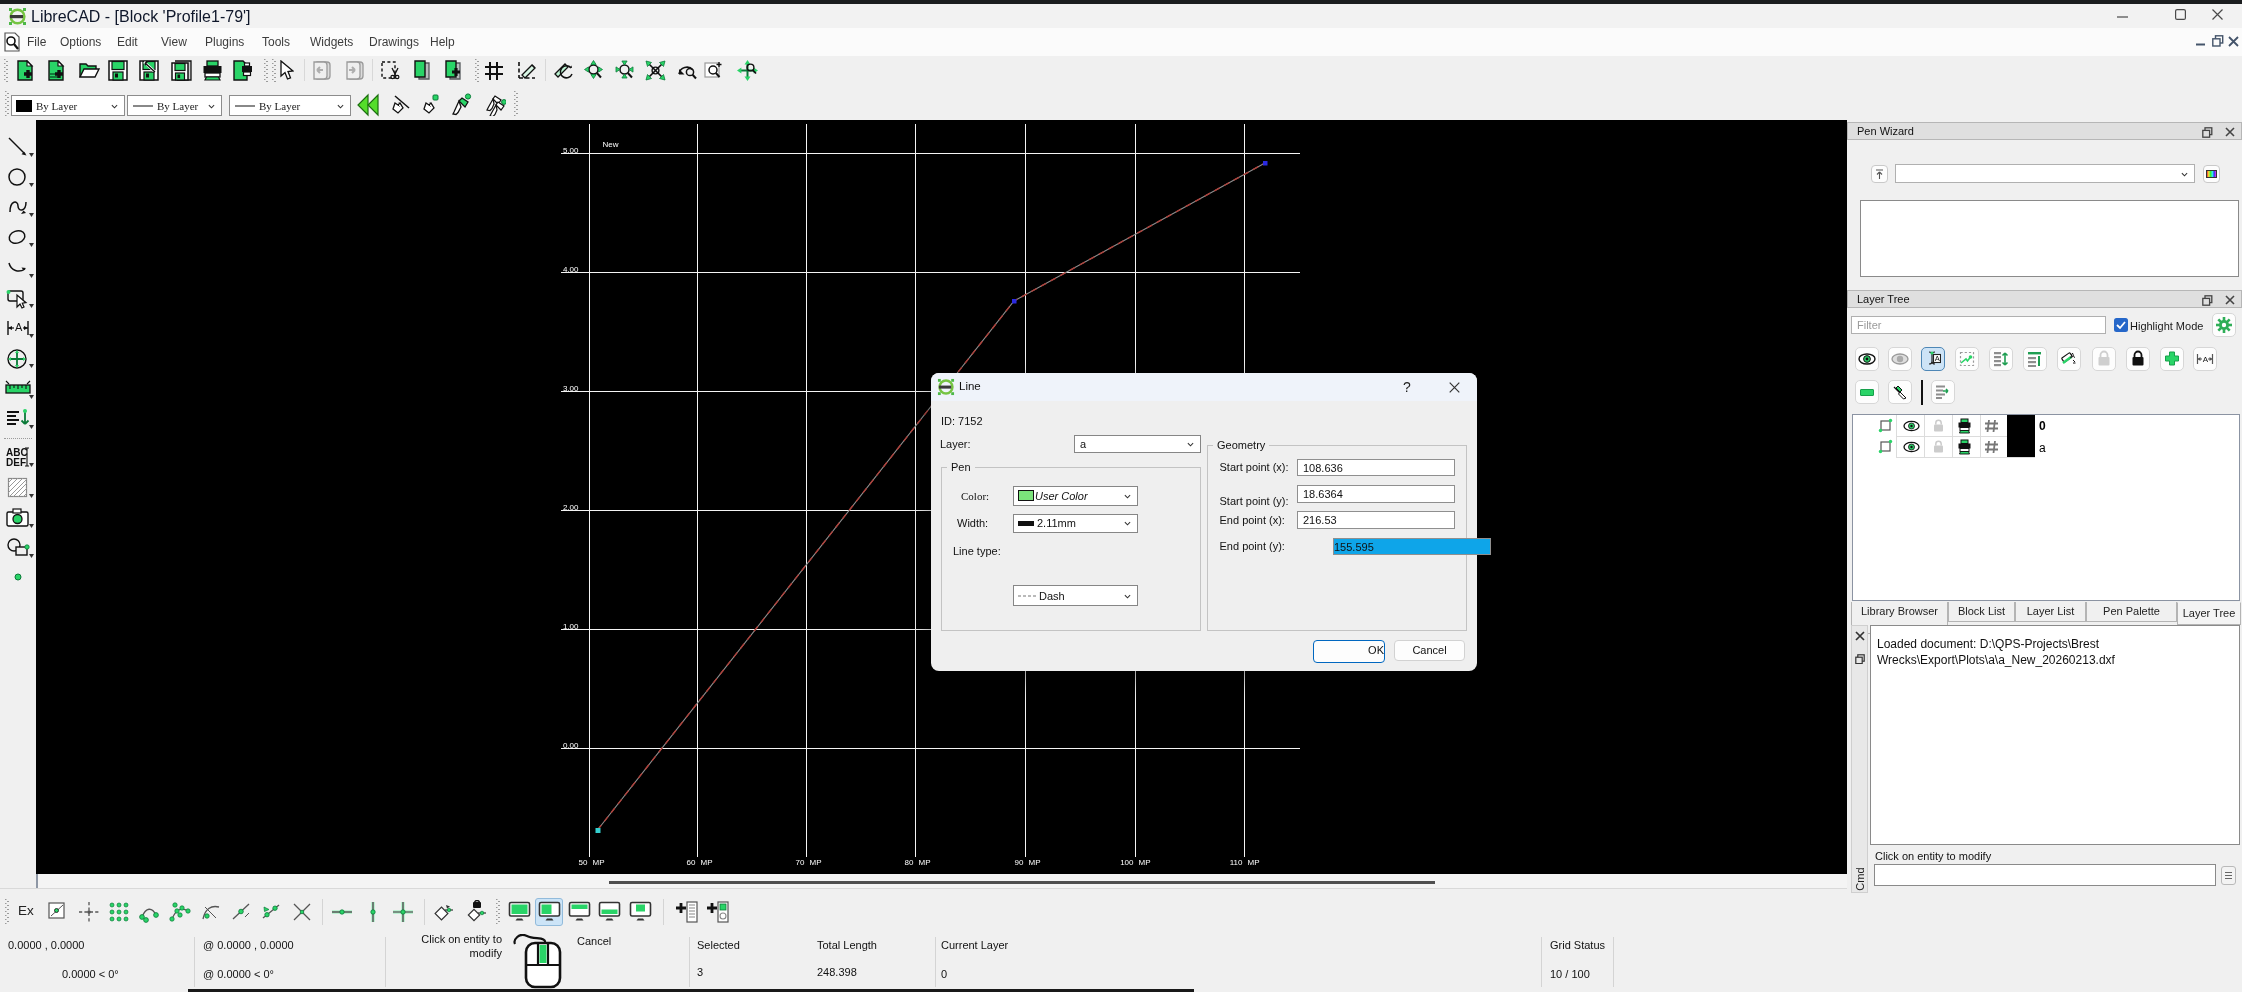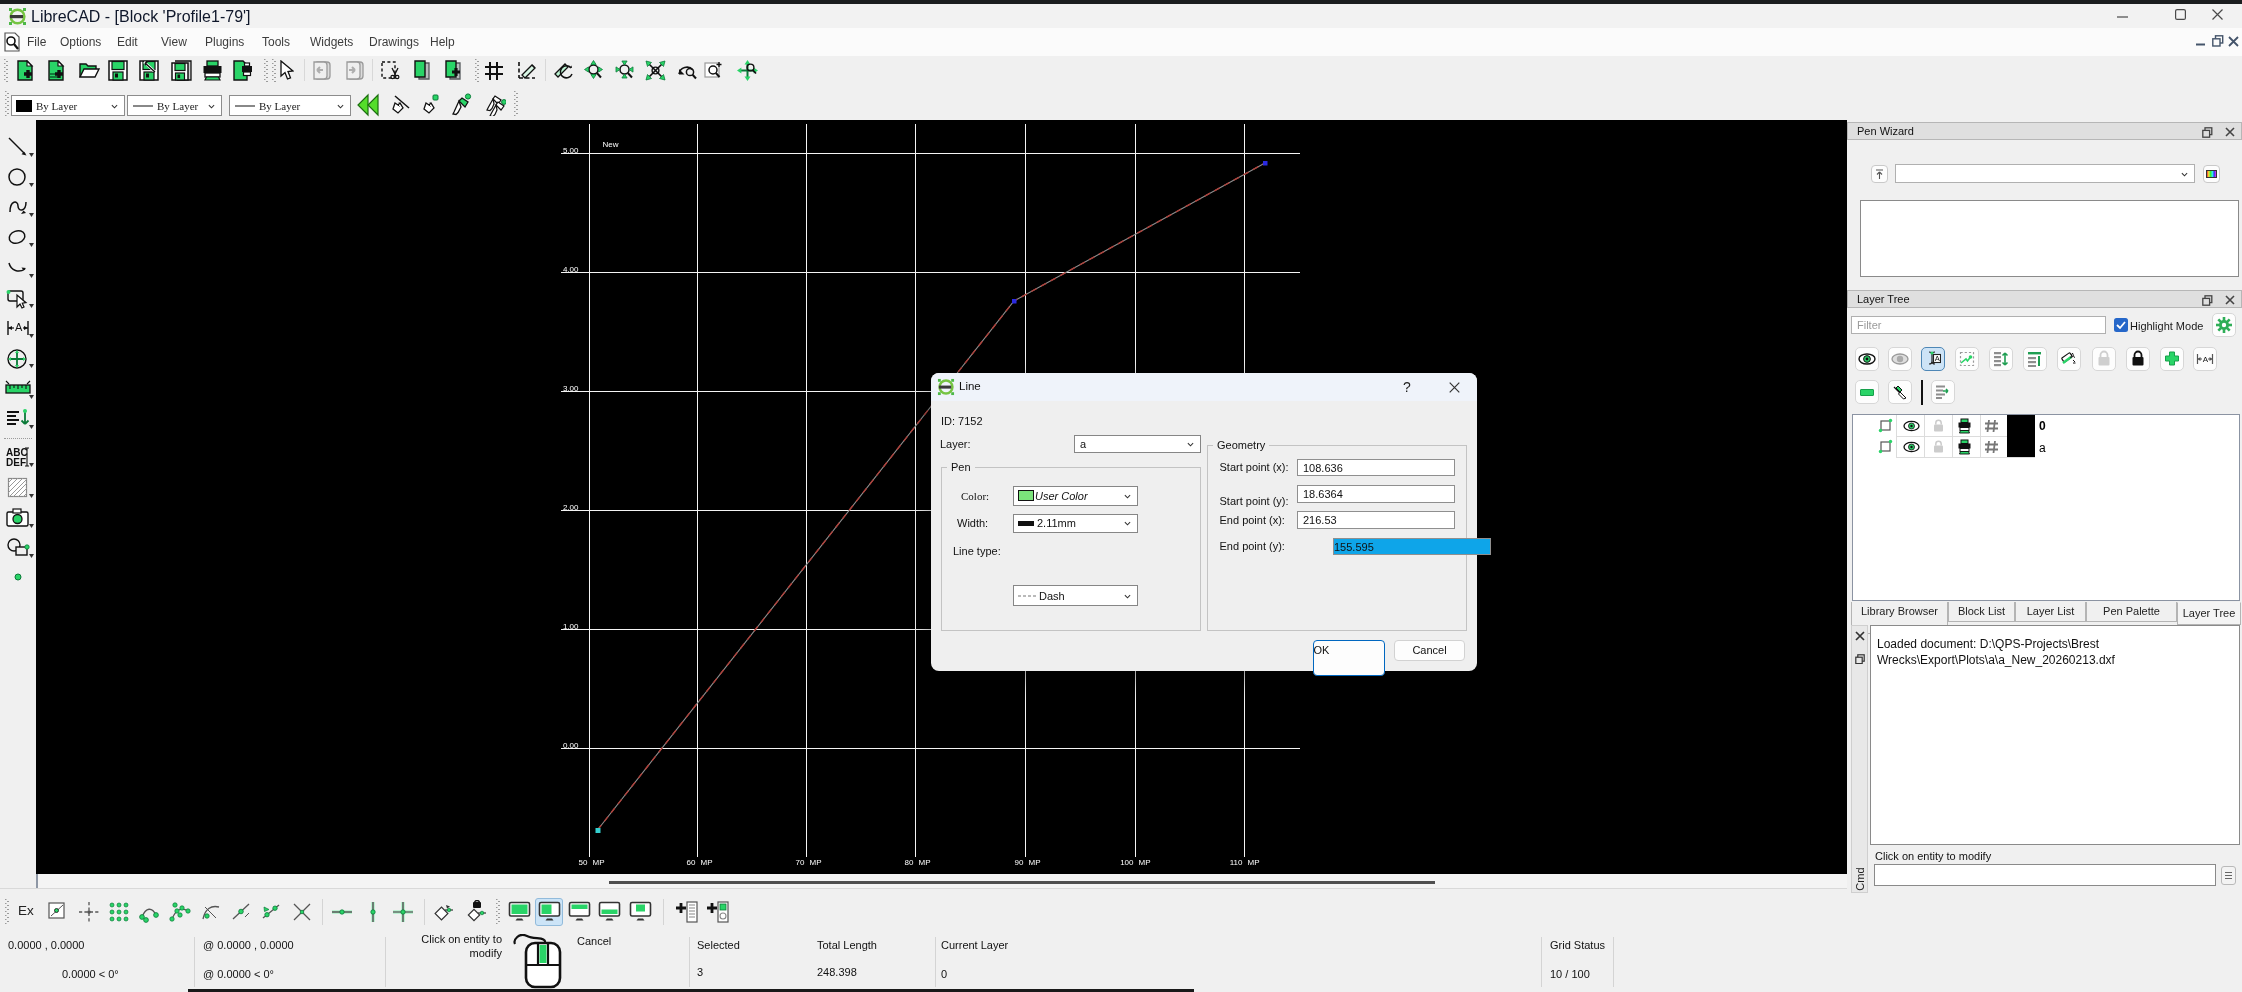--- a/index.html
+++ b/index.html
@@ -762,21 +762,21 @@
     <div class="abs" style="left:282px;top:65.5px;background:#efefef;padding:0 4px;">Geometry</div>
     <div class="abs" style="left:288.5px;top:88px;">Start point (x):</div>
     <div class="abs" style="left:366px;top:85.5px;width:157.5px;height:17.5px;background:#fff;border:1px solid #8f8f8f;line-height:16px;padding-left:5px;">108.636</div>
     <div class="abs" style="left:288.5px;top:98px;margin-top:24px;">Start point (y):</div>
     <div class="abs" style="left:366px;top:112px;width:157.5px;height:17.5px;background:#fff;border:1px solid #8f8f8f;line-height:16px;padding-left:5px;">18.6364</div>
     <div class="abs" style="left:288.5px;top:140.5px;">End point (x):</div>
     <div class="abs" style="left:366px;top:138px;width:157.5px;height:17.5px;background:#fff;border:1px solid #8f8f8f;line-height:16px;padding-left:5px;">216.53</div>
     <div class="abs" style="left:288.5px;top:167px;">End point (y):</div>
     <div class="abs" style="left:366px;top:164.5px;width:157.5px;height:17.5px;background:#0ea5e9;border:1px solid #8f8f8f;line-height:16px;padding-left:0;margin-left:36px;">155.595</div>
 
-    <div class="abs" style="left:381.5px;top:267px;width:72.5px;height:36px;background:#fdfdfd;border:1px solid #0067c0;border-radius:4px;text-align:left;line-height:19px;">OK</div>
+    <div class="abs" style="left:381.5px;top:267px;width:72.5px;height:23px;background:#fdfdfd;border:1px solid #0067c0;border-radius:4px;text-align:right;line-height:19px;">OK</div>
     <div class="abs" style="left:463px;top:267px;width:71px;height:21px;background:#fdfdfd;border:1px solid #d2d2d2;border-radius:4px;text-align:center;line-height:19px;">Cancel</div>
   </div>
 
   <div class="abs" id="snapbar" style="left:0;top:888px;width:1847px;height:45px;background:#f0f0f0;border-top:1px solid #d9d9d9;">
     <div class="abs tbhandle" style="left:5px;top:10px;height:26px;"></div>
     <div class="abs" style="left:18px;top:14px;font-size:13.5px;color:#222;">Ex</div>
 
     <svg class="abs" style="left:47px;top:12px;" width="22" height="22" viewBox="0 0 22 22">
       <rect x="2" y="2" width="15" height="15" fill="#fff" stroke="#555" stroke-width="1.2"></rect>
       <line x1="4" y1="15" x2="16" y2="4" stroke="#555" stroke-width="1"></line>

